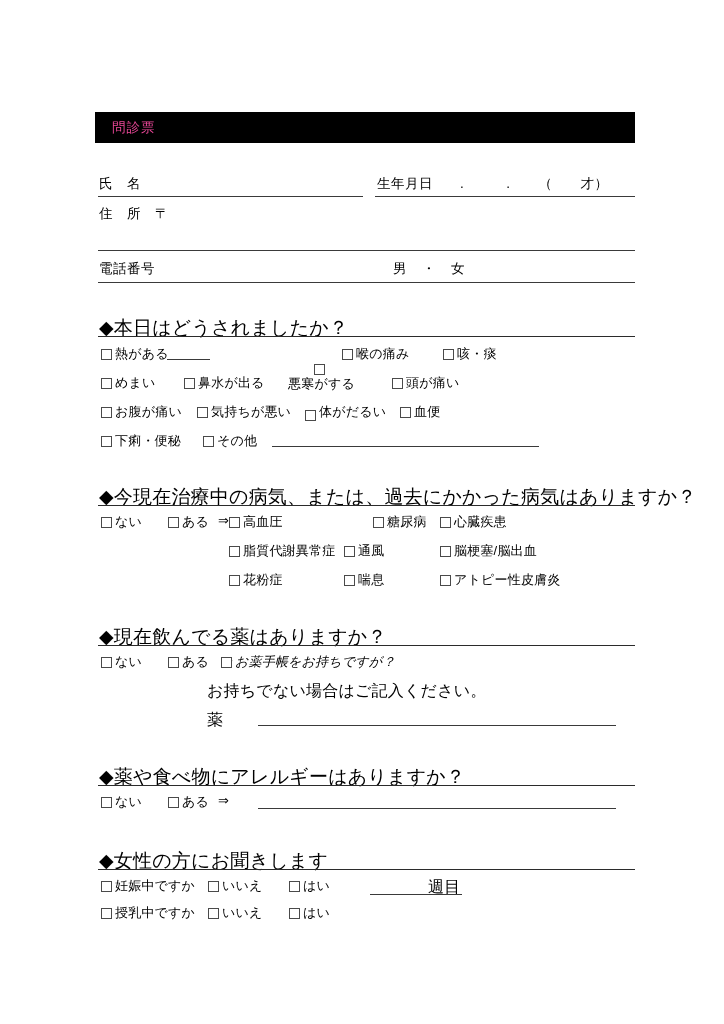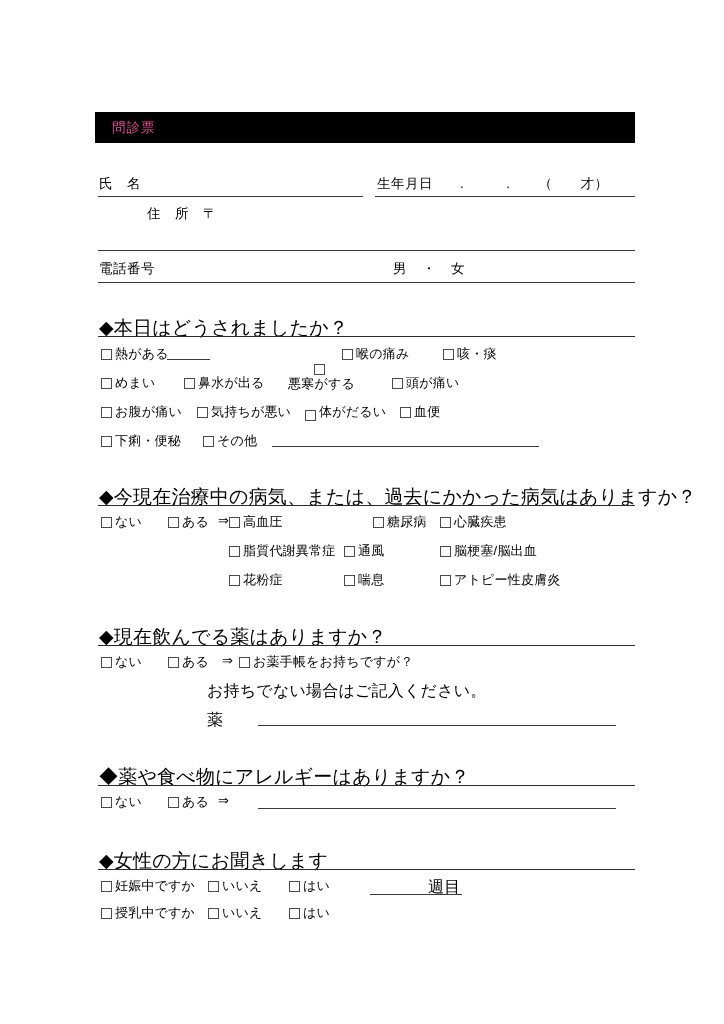--- a/index.html
+++ b/index.html
@@ -128,21 +128,21 @@
     <div class="title-bar-label">問診票</div>
   </div>
 
   <div class="field-label" style="left:99px; top:175px;">氏　名</div>
   <div class="rule" style="left:98px; top:196px; width:265px;"></div>
 
   <div class="field-label" style="left:377px; top:175px;">生年月日</div>
   <div class="field-label" style="left:460px; top:175px;">.　　　.　　（　　才）</div>
   <div class="rule" style="left:375px; top:196px; width:260px;"></div>
 
-  <div class="field-label" style="left:99px; top:205px;margin-left:48px;">住　所　〒</div>
+  <div class="field-label" style="left:99px; top:205px;">住　所　〒</div>
   <div class="rule" style="left:98px; top:250px; width:537px;"></div>
 
   <div class="field-label" style="left:99px; top:260px;">電話番号</div>
   <div class="sex-label" style="left:393px; top:260px;">男　・　女</div>
   <div class="rule" style="left:98px; top:282px; width:537px;"></div>
 
   <div class="section-title" style="left:99px; top:315px;">◆本日はどうされましたか？</div>
   <div class="section-rule" style="left:98px; top:336px; width:537px;"></div>
 
   <div class="cb-item" style="left:101px; top:345px;">
@@ -261,30 +261,30 @@
 
   <div class="cb-item" style="left:101px; top:653px;">
     <span class="cb-box"></span>
     <span>ない</span>
   </div>
   <div class="cb-item" style="left:168px; top:653px;">
     <span class="cb-box"></span>
     <span>ある</span>
   </div>
   <div class="arrow" style="left:222px; top:653px;">⇒</div>
-  <div class="cb-item" style="left:239px; top:653px;">
+  <div class="cb-item" style="left:221px; top:653px;font-style:italic;">
     <span class="cb-box"></span>
     <span>お薬手帳をお持ちですが？</span>
   </div>
 
   <div class="plain-text" style="left:207px; top:681px;">お持ちでない場合はご記入ください。</div>
   <div class="plain-text" style="left:207px; top:710px;">薬</div>
   <div class="write-line" style="left:258px; top:725px; width:358px;"></div>
 
-  <div class="section-title" style="left:99px; top:764px;font-family:Liberation Serif, serif;">◆薬や食べ物にアレルギーはありますか？</div>
+  <div class="section-title" style="left:99px; top:764px;">◆薬や食べ物にアレルギーはありますか？</div>
   <div class="section-rule" style="left:98px; top:785px; width:537px;"></div>
 
   <div class="cb-item" style="left:101px; top:793px;">
     <span class="cb-box"></span>
     <span>ない</span>
   </div>
   <div class="cb-item" style="left:168px; top:793px;">
     <span class="cb-box"></span>
     <span>ある</span>
   </div>

